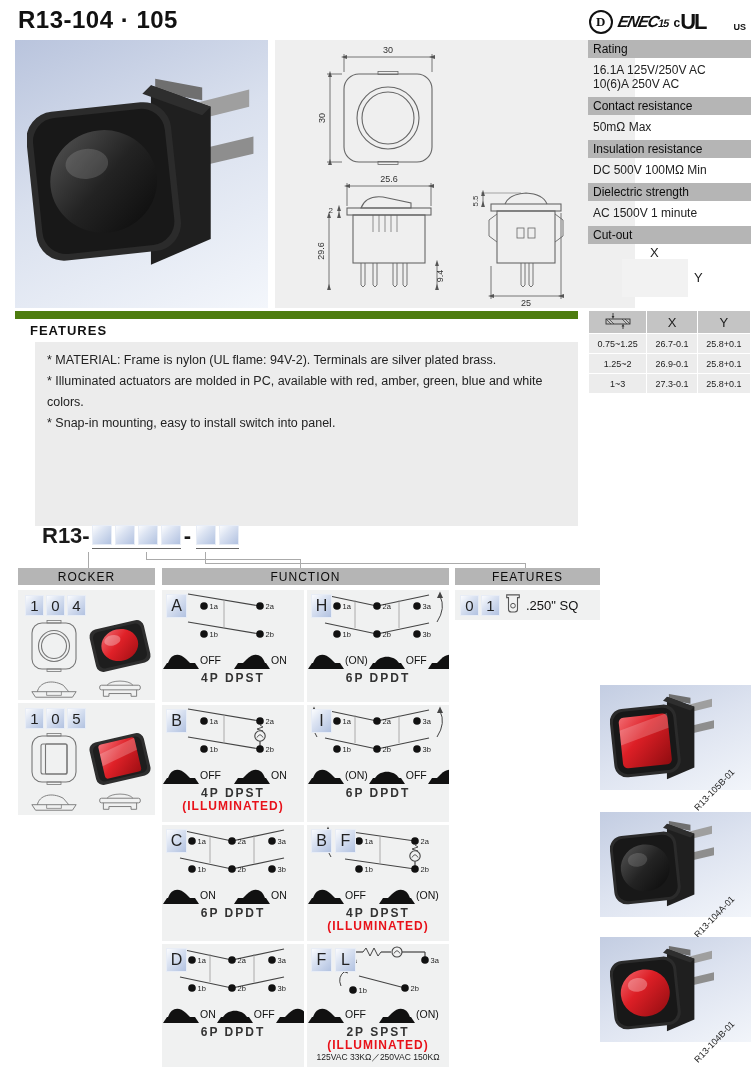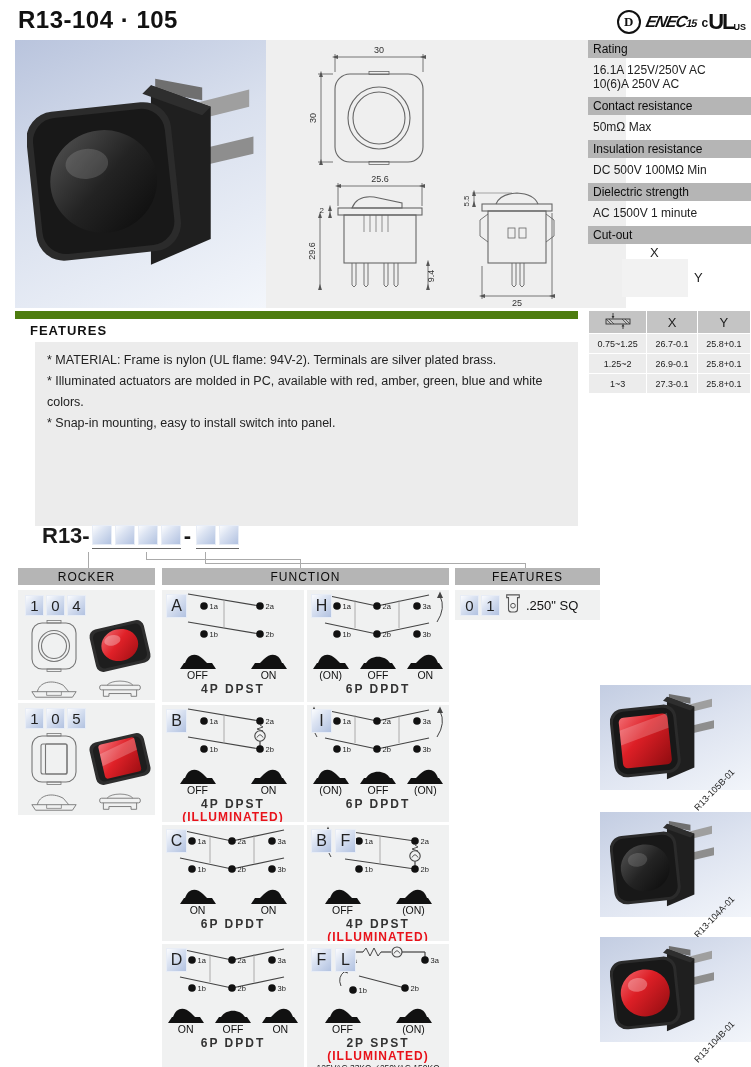--- a/index.html
+++ b/index.html
@@ -9,27 +9,27 @@
   
   .title{position:absolute;left:18px;top:6px;font-size:24px;font-weight:bold;color:#111;letter-spacing:.5px;}
   .certs{position:absolute;right:5px;top:10px;display:flex;align-items:center;gap:5px;}
   .cert-d{width:20px;height:20px;border:2px solid #111;border-radius:50%;display:flex;align-items:center;justify-content:center;
           font-family:"Liberation Serif",serif;font-weight:bold;font-size:13px;color:#111;}
   .cert-enec{font-weight:bold;font-style:italic;font-size:16px;letter-spacing:-1px;transform:skewX(-12deg);color:#111;}
   .cert-enec b{font-size:11px;font-style:normal;}
   .cert-ul{display:flex;align-items:flex-end;color:#111;}
   .cert-ul .c{font-size:12px;font-weight:bold;margin-bottom:2px;}
   .cert-ul .ul{font-size:22px;font-weight:900;letter-spacing:-2px;line-height:20px;}
-  .cert-ul .us{font-size:9px;font-weight:bold;}
+  .cert-ul .us{font-size:9px;font-weight:bold;margin-left:28px;}
 
   
   .photo-main{position:absolute;left:15px;top:40px;width:253px;height:268px;
               background:linear-gradient(155deg,#b9c4dd 0%,#d9e0ee 45%,#f3f6fb 100%);}
   
-  .drawing-box{position:absolute;left:266px;top:40px;width:360px;height:268px;background:#efefef;}
+  .drawing-box{position:absolute;left:275px;top:40px;width:360px;height:268px;background:#efefef;}
   svg text{font-family:"Liberation Sans",sans-serif;}
 
   
   .spec-panel{position:absolute;left:588px;top:40px;width:163px;}
   .spec-bar{background:#b5b5b5;color:#0d0d0d;font-size:12px;padding:2px 5px;margin-bottom:2px;}
   .spec-value{font-size:12px;padding:3px 5px 6px;line-height:14px;color:#222;}
   .cutout-diagram{position:relative;height:58px;margin:2px 0 6px;}
   .cutout-x{position:absolute;left:62px;top:-1px;font-size:13px;color:#222;}
   .cutout-rect{position:absolute;left:34px;top:13px;width:66px;height:38px;background:#f2f2f2;}
   .cutout-y{position:absolute;left:106px;top:24px;font-size:13px;color:#222;}
@@ -62,21 +62,21 @@
              display:flex;align-items:center;justify-content:center;font-size:15px;color:#222;box-shadow:inset 0 0 0 1px #e8edf6;}
   .rocker-grid{display:grid;grid-template-columns:62px 70px;gap:2px 0;padding:2px 0 0 5px;align-items:center;justify-items:center;}
 
   
   .func-grid{position:absolute;left:162px;top:590px;width:287px;display:grid;grid-template-columns:142px 142px;gap:3px;}
   .func-cell{background:#f0f1f1;position:relative;overflow:hidden;}
   .func-codes{position:absolute;top:4px;left:4px;display:flex;gap:3px;z-index:2;}
   .letter-box{width:21px;height:24px;background:linear-gradient(135deg,#ffffff 0%,#dbe3f2 40%,#aebfdf 100%);
               display:flex;align-items:center;justify-content:center;font-size:16px;color:#222;box-shadow:inset 0 0 0 1px #e8edf6;}
   .rockers-row{display:flex;}
-  .rocker-slot{display:flex;flex-direction:column;align-items:center;flex:1;}
+  .rocker-slot{display:flex;flex-direction:row;align-items:center;flex:1;}
   .pos-label{font-size:10.5px;color:#111;line-height:11px;}
   .func-type{text-align:center;font-size:12px;font-weight:bold;letter-spacing:2px;color:#333;line-height:13px;margin-top:2px;}
   .func-illum{text-align:center;font-size:12px;font-weight:bold;letter-spacing:1px;line-height:13px;}
   .func-res{text-align:center;font-size:8.5px;color:#222;line-height:10px;}
 
   
   .terminal-cell{position:absolute;left:455px;top:590px;width:145px;height:30px;background:#f0f1f1;
                  display:flex;align-items:center;gap:4px;padding-left:5px;box-sizing:border-box;}
   .terminal-label{font-size:13px;color:#111;}
 

